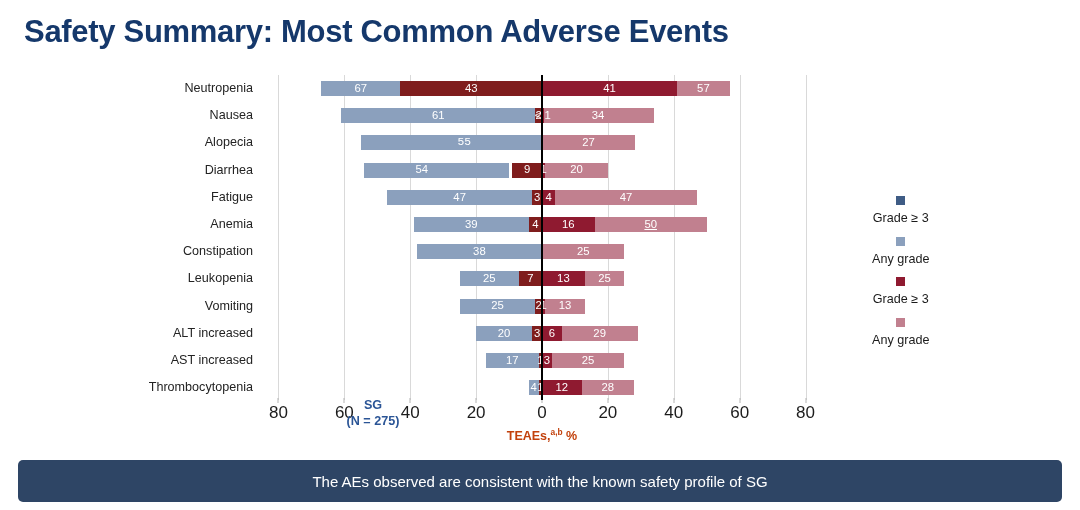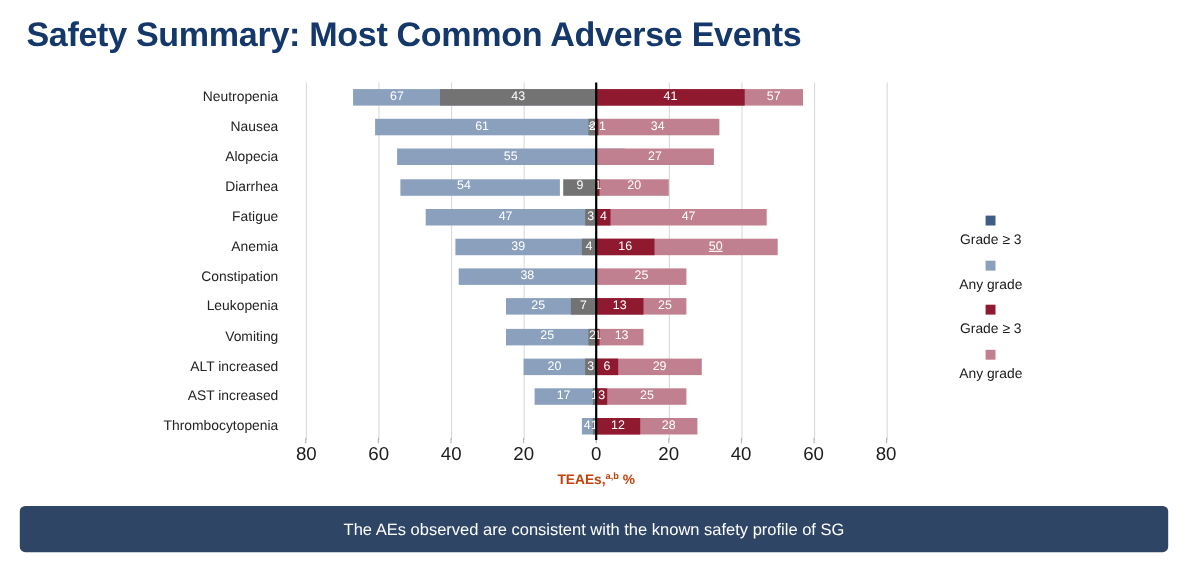--- a/index.html
+++ b/index.html
@@ -63,21 +63,21 @@
     display: flex;
     align-items: center;
     justify-content: center;
     color: #ffffff;
     font-size: 11.3px;
     line-height: 1;
     overflow: visible;
     white-space: nowrap;
   }
   .seg.any-l  { background: #8ba0bd; z-index: 2; }
-  .seg.g3-l   { background: #737373; z-index: 3; }
+  .seg.g3-l   { background: #7f1d1d; z-index: 3; }
   .seg.any-r  { background: #c1808f; z-index: 2; }
   .seg.g3-r   { background: #8f1a30; z-index: 3; }
   .seg .v { position: relative; z-index: 5; }
   .seg.tiny .v { font-size: 11.3px; }
 
   
   #axis-ticks { position: absolute; left: 262px; top: 328px; width: 560px; height: 22px; }
   .tick {
     position: absolute;
     top: 0;
@@ -179,24 +179,24 @@
         </div>
         <div class="seg any-r" style="left: 280px; width: 112px;">
           <span class="v">34</span>
         </div>
         <div class="seg g3-r tiny" style="left: 280px; width: 1.64706px;">
           <span class="v">&lt; 1</span>
         </div>
       </div>
       <div class="row" style="top: 60.4px; height: 15px;">
         <div class="cat-label" style="top: 1px;">Alopecia</div>
-        <div class="seg any-l" style="left: 98.8235px; width: 207px;">
+        <div class="seg any-l" style="left: 98.8235px; width: 207px; font-family: Liberation Mono, monospace;">
           <span class="v">55</span>
         </div>
-        <div class="seg any-r" style="left: 280px; width: 107px;">
+        <div class="seg any-r" style="left: 280px; width: 93px;">
           <span class="v">27</span>
         </div>
       </div>
       <div class="row" style="top: 87.6px; height: 15px;">
         <div class="cat-label" style="top: 1px;">Diarrhea</div>
         <div class="seg any-l" style="left: 102.118px; width: 145px;">
           <span class="v" style="left: -14.8235px;">54</span>
         </div>
         <div class="seg g3-l" style="left: 250.353px; width: 29.6471px;">
           <span class="v">9</span>
@@ -340,20 +340,24 @@
       <div class="tick" style="left: 411.765px;">40</div>
       <div class="tickmark" style="left: 477.647px;"></div>
       <div class="tick" style="left: 477.647px;">60</div>
       <div class="tickmark" style="left: 543.529px;"></div>
       <div class="tick" style="left: 543.529px;">80</div>
     </div>
   <div id="axis-title">
     <span>TEAEs,</span><sup>a,b</sup><span> %</span>
   </div>
 
+  <div class="group-ann" id="ann-sg">
+    <div>SG</div>
+    <div>(N = 275)</div>
+  </div>
 </div>
 
 <div id="legend">
     <div class="legend-item">
       <span class="legend-swatch" style="background: rgb(63, 92, 133);"></span>
       <span class="legend-label">Grade ≥ 3</span>
     </div>
     <div class="legend-item">
       <span class="legend-swatch" style="background: rgb(139, 160, 189);"></span>
       <span class="legend-label">Any grade</span>

